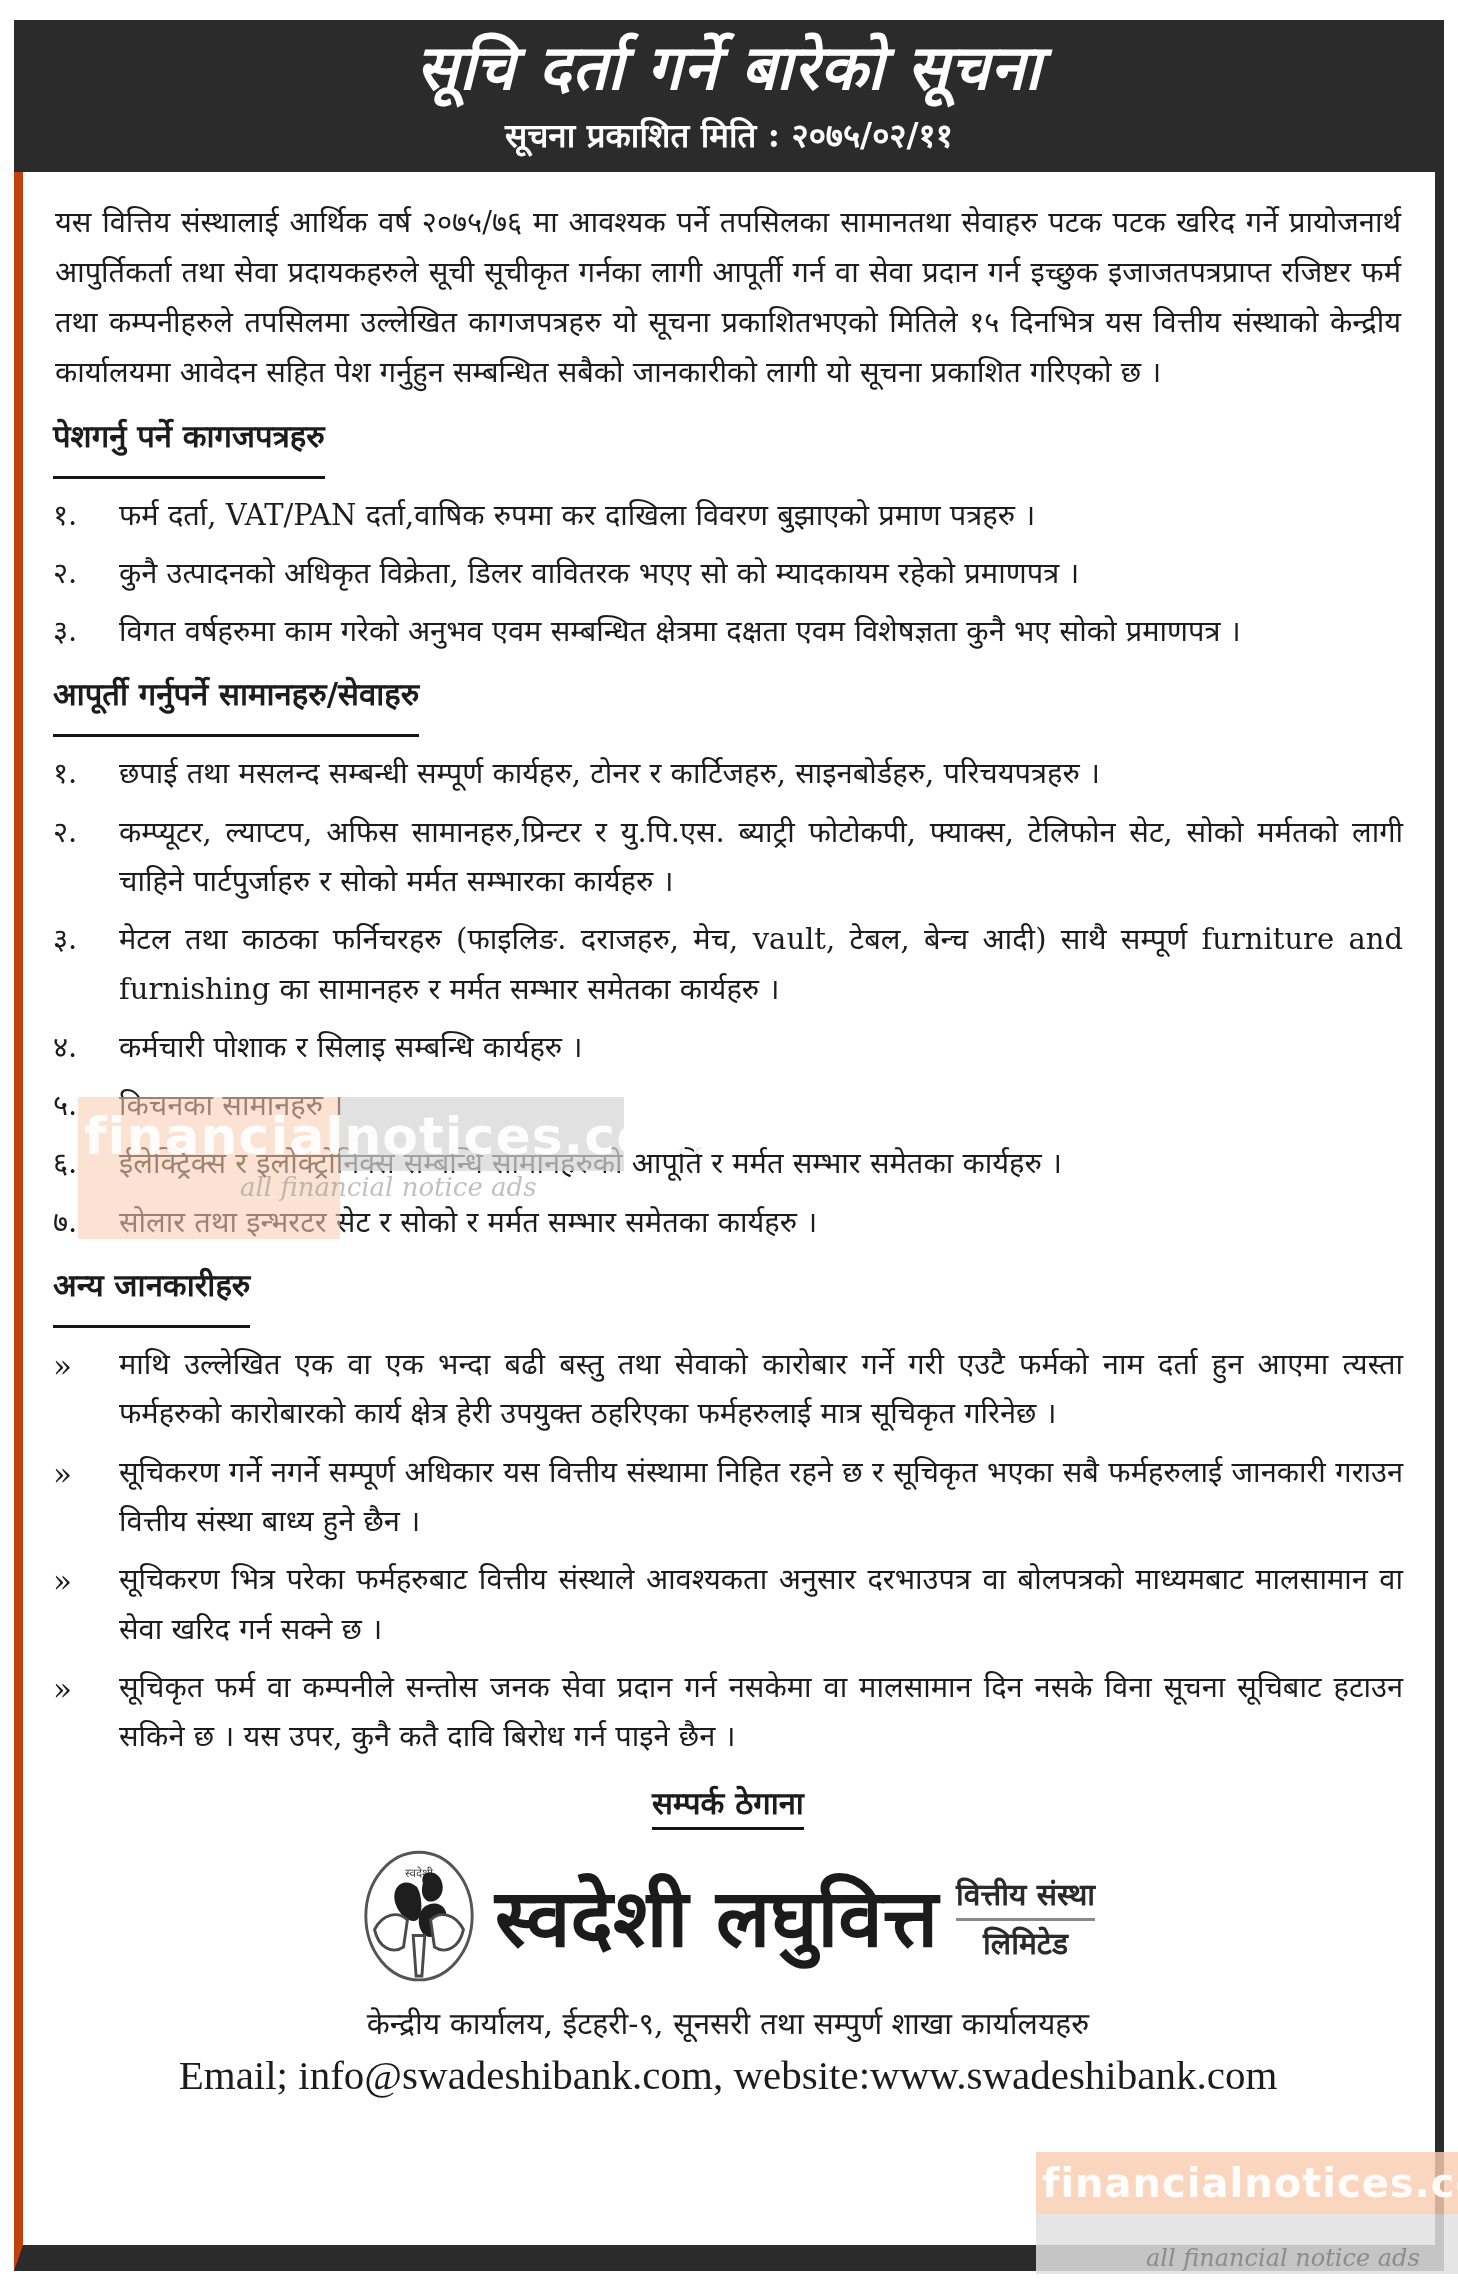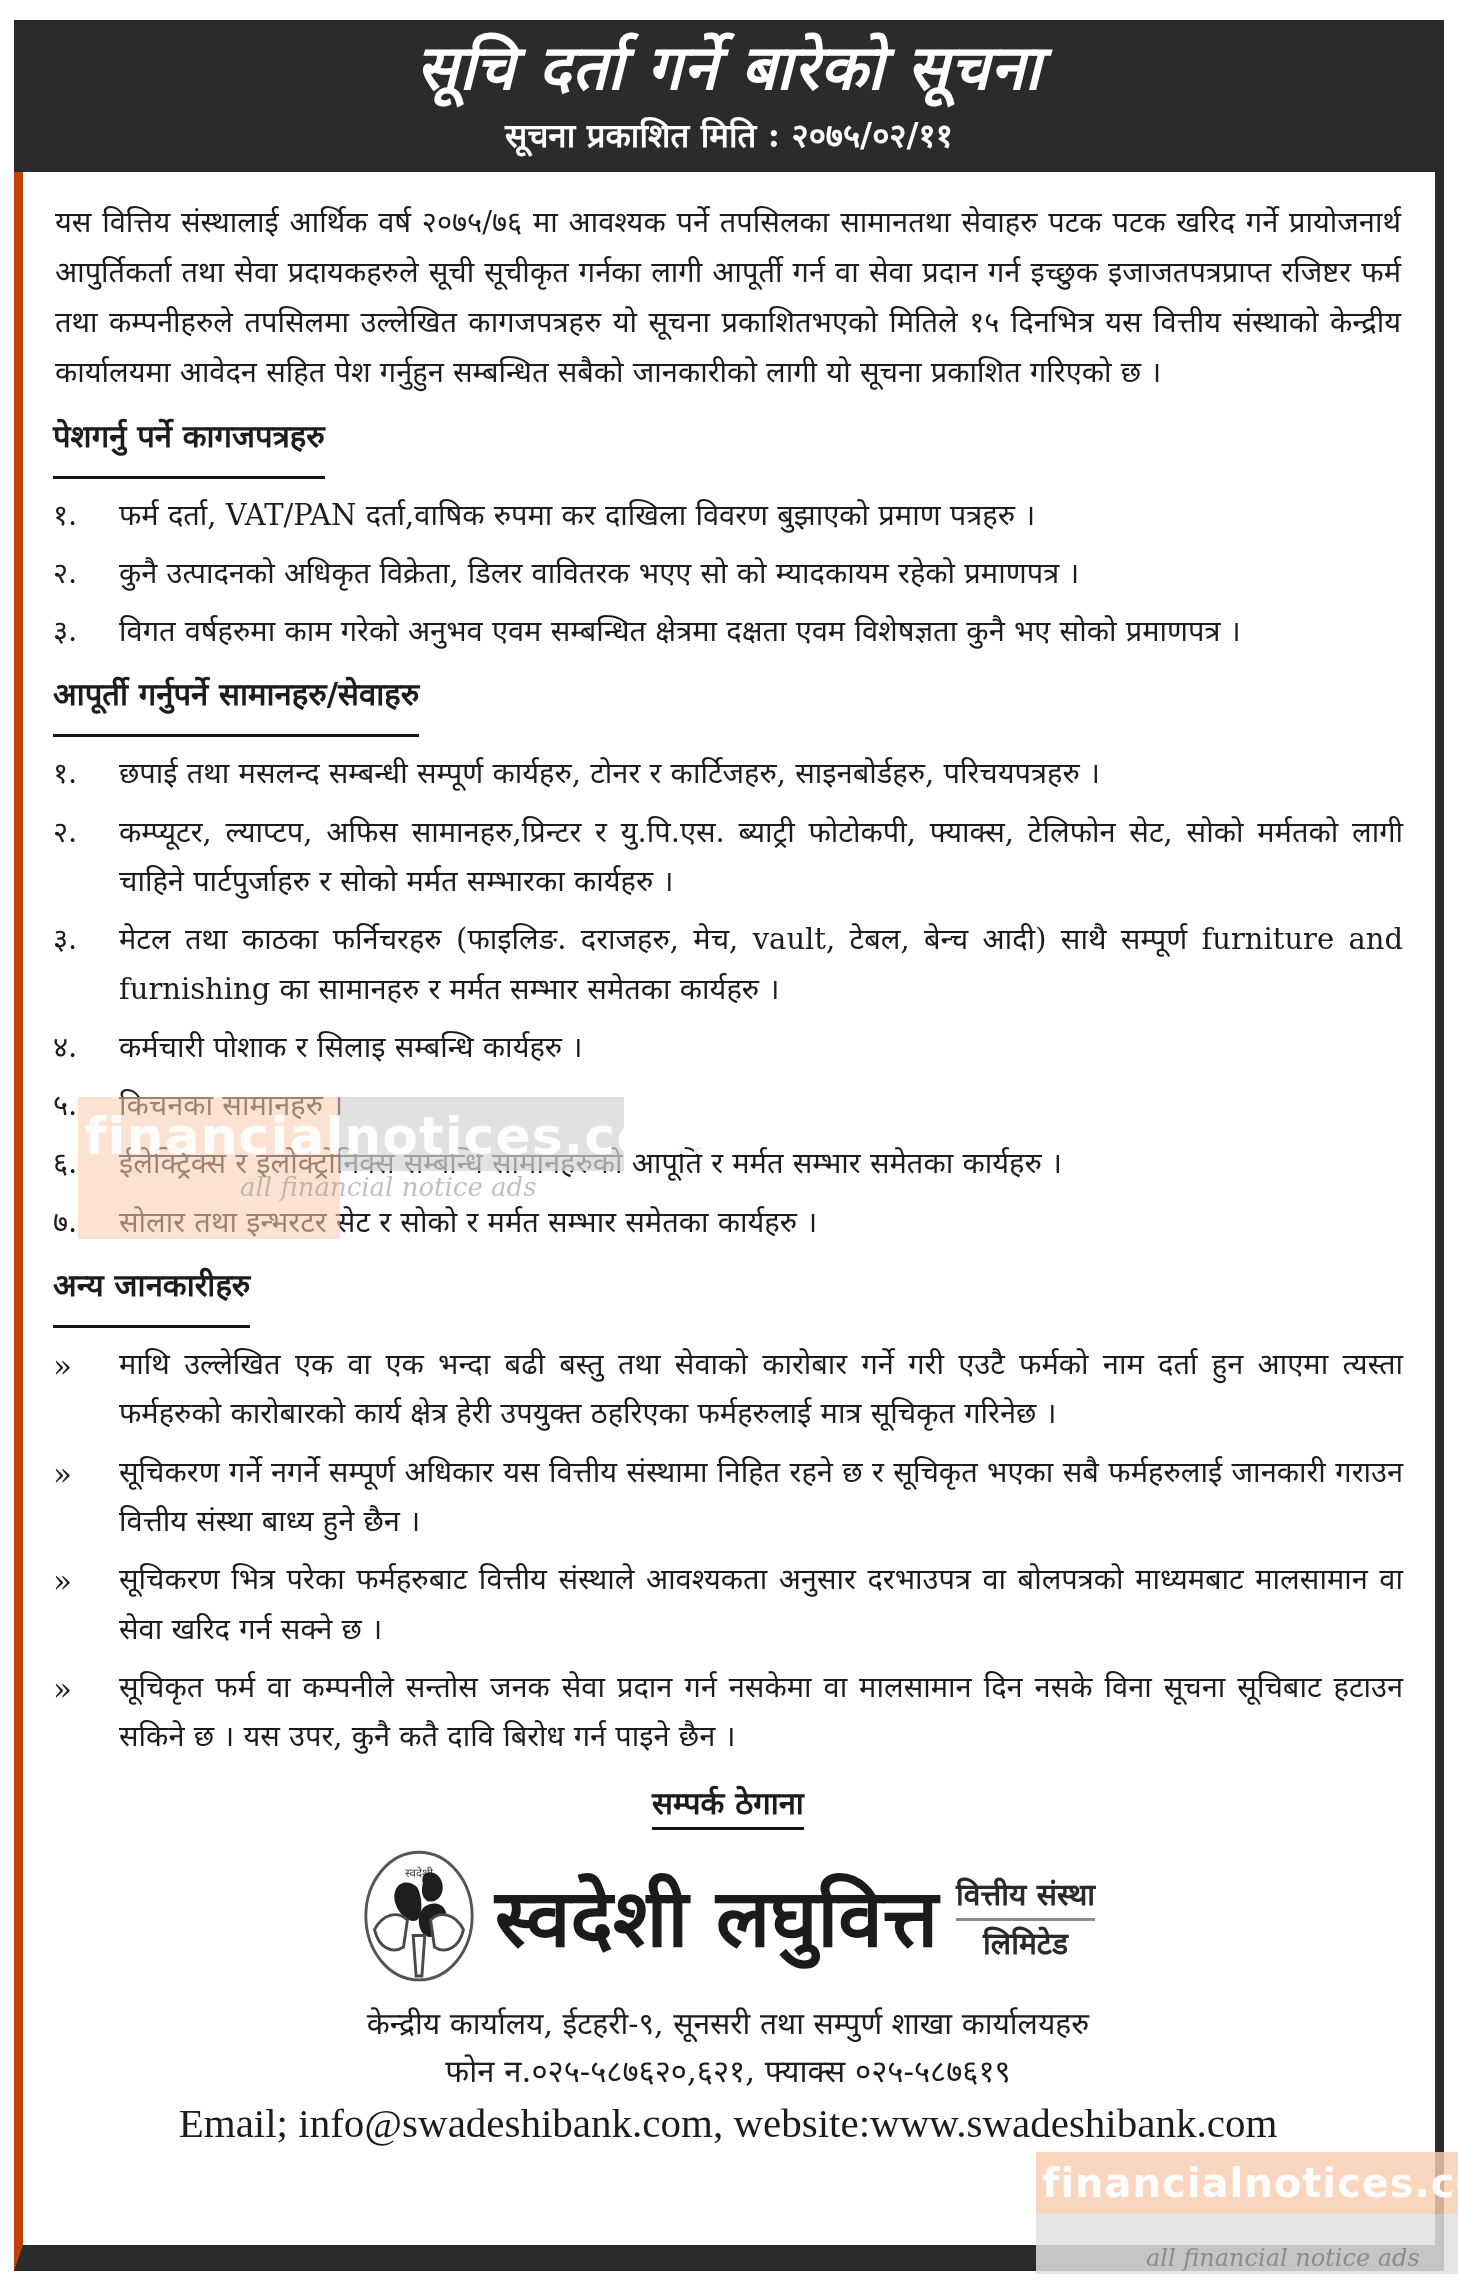--- a/index.html
+++ b/index.html
@@ -170,21 +170,20 @@
           <path d="M54 92 L66 92 L63 134 L57 134 Z" fill="#ffffff" stroke="#4a4a4a" stroke-width="3"></path>
         </svg>
         <div class="brand-name">स्वदेशी लघुवित्त</div>
         <div class="brand-type">
           <div>वित्तीय संस्था</div>
           <div class="divider"></div>
           <div>लिमिटेड</div>
         </div>
       </div>
       <div class="addr-line">केन्द्रीय कार्यालय, ईटहरी-९, सूनसरी तथा सम्पुर्ण शाखा कार्यालयहरु</div>
-      <div class="phone-line">फोन न.०२५-५८७६२०,६२१, फ्याक्स ०२५-५८७६१९</div>
       <div class="email-line">Email; info@swadeshibank.com, website:www.swadeshibank.com</div>
     </div>
   </div>
 
   <div class="wm wm-mid-peach"></div>
   <div class="wm wm-mid-gray"></div>
   <div class="wm wm-mid-text">financialnotices.com</div>
   <div class="wm wm-mid-script">all financial notice ads</div>
 
   <div class="wm wm-bot-peach"></div>

